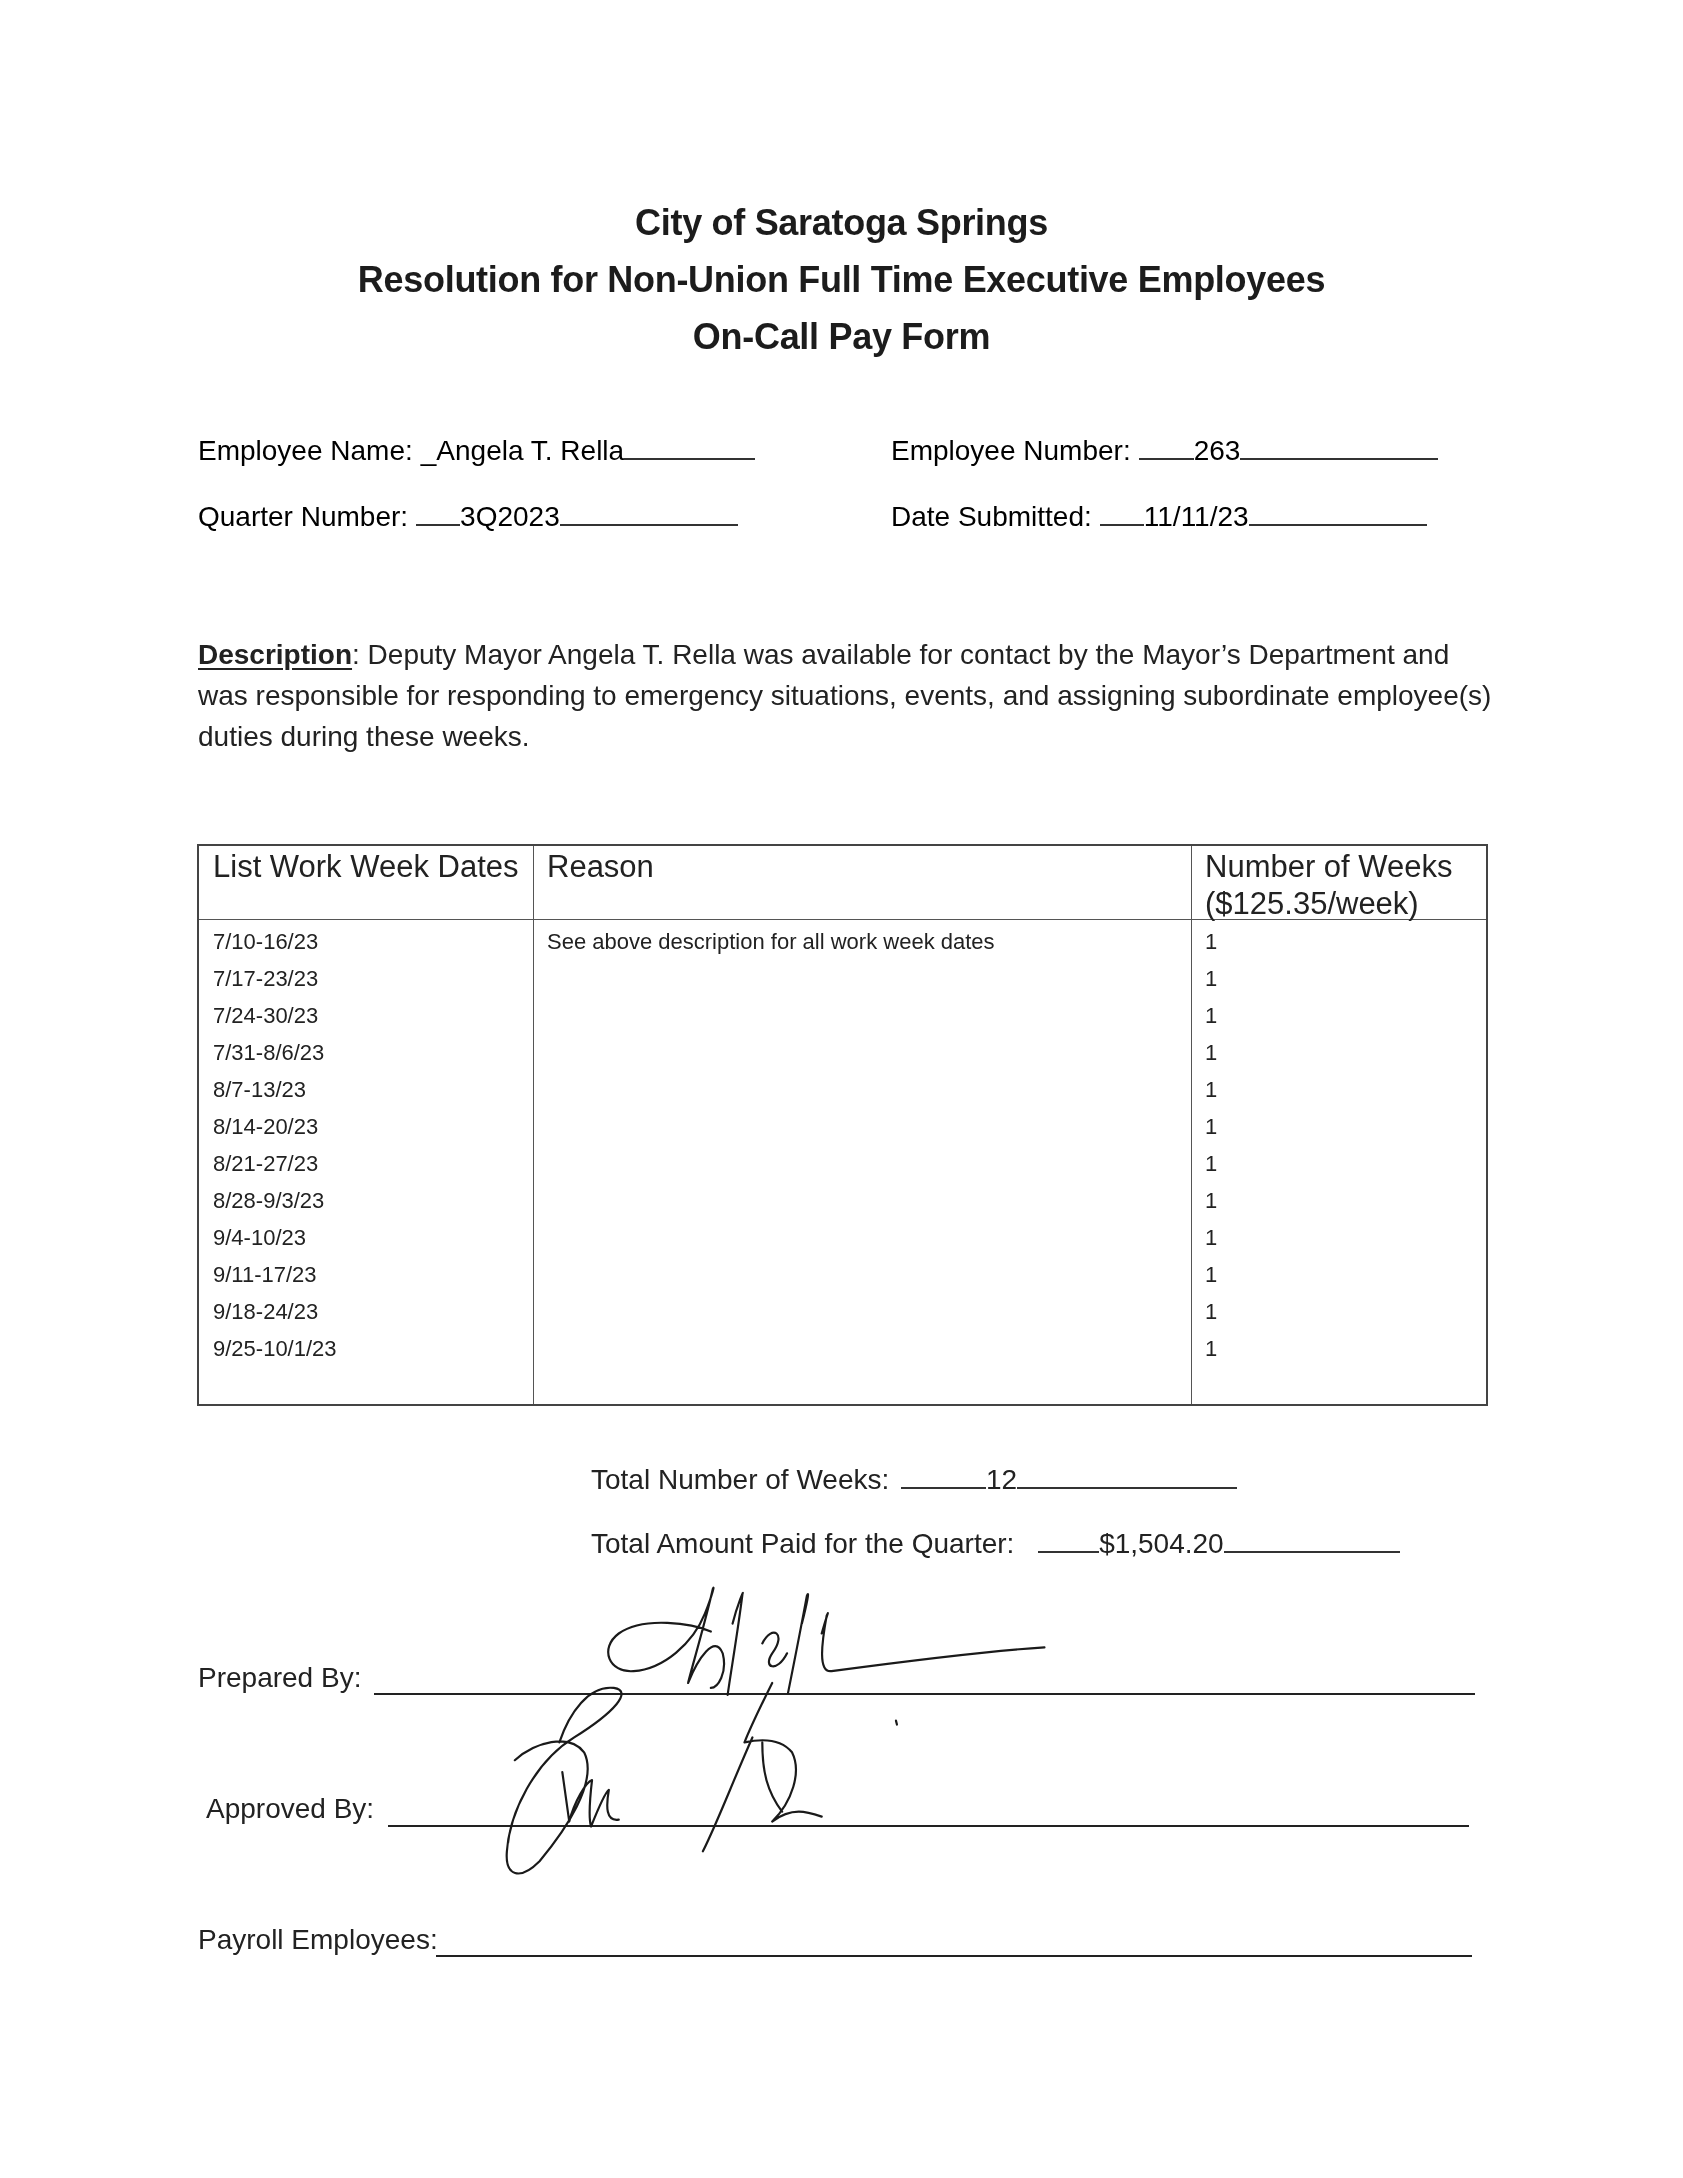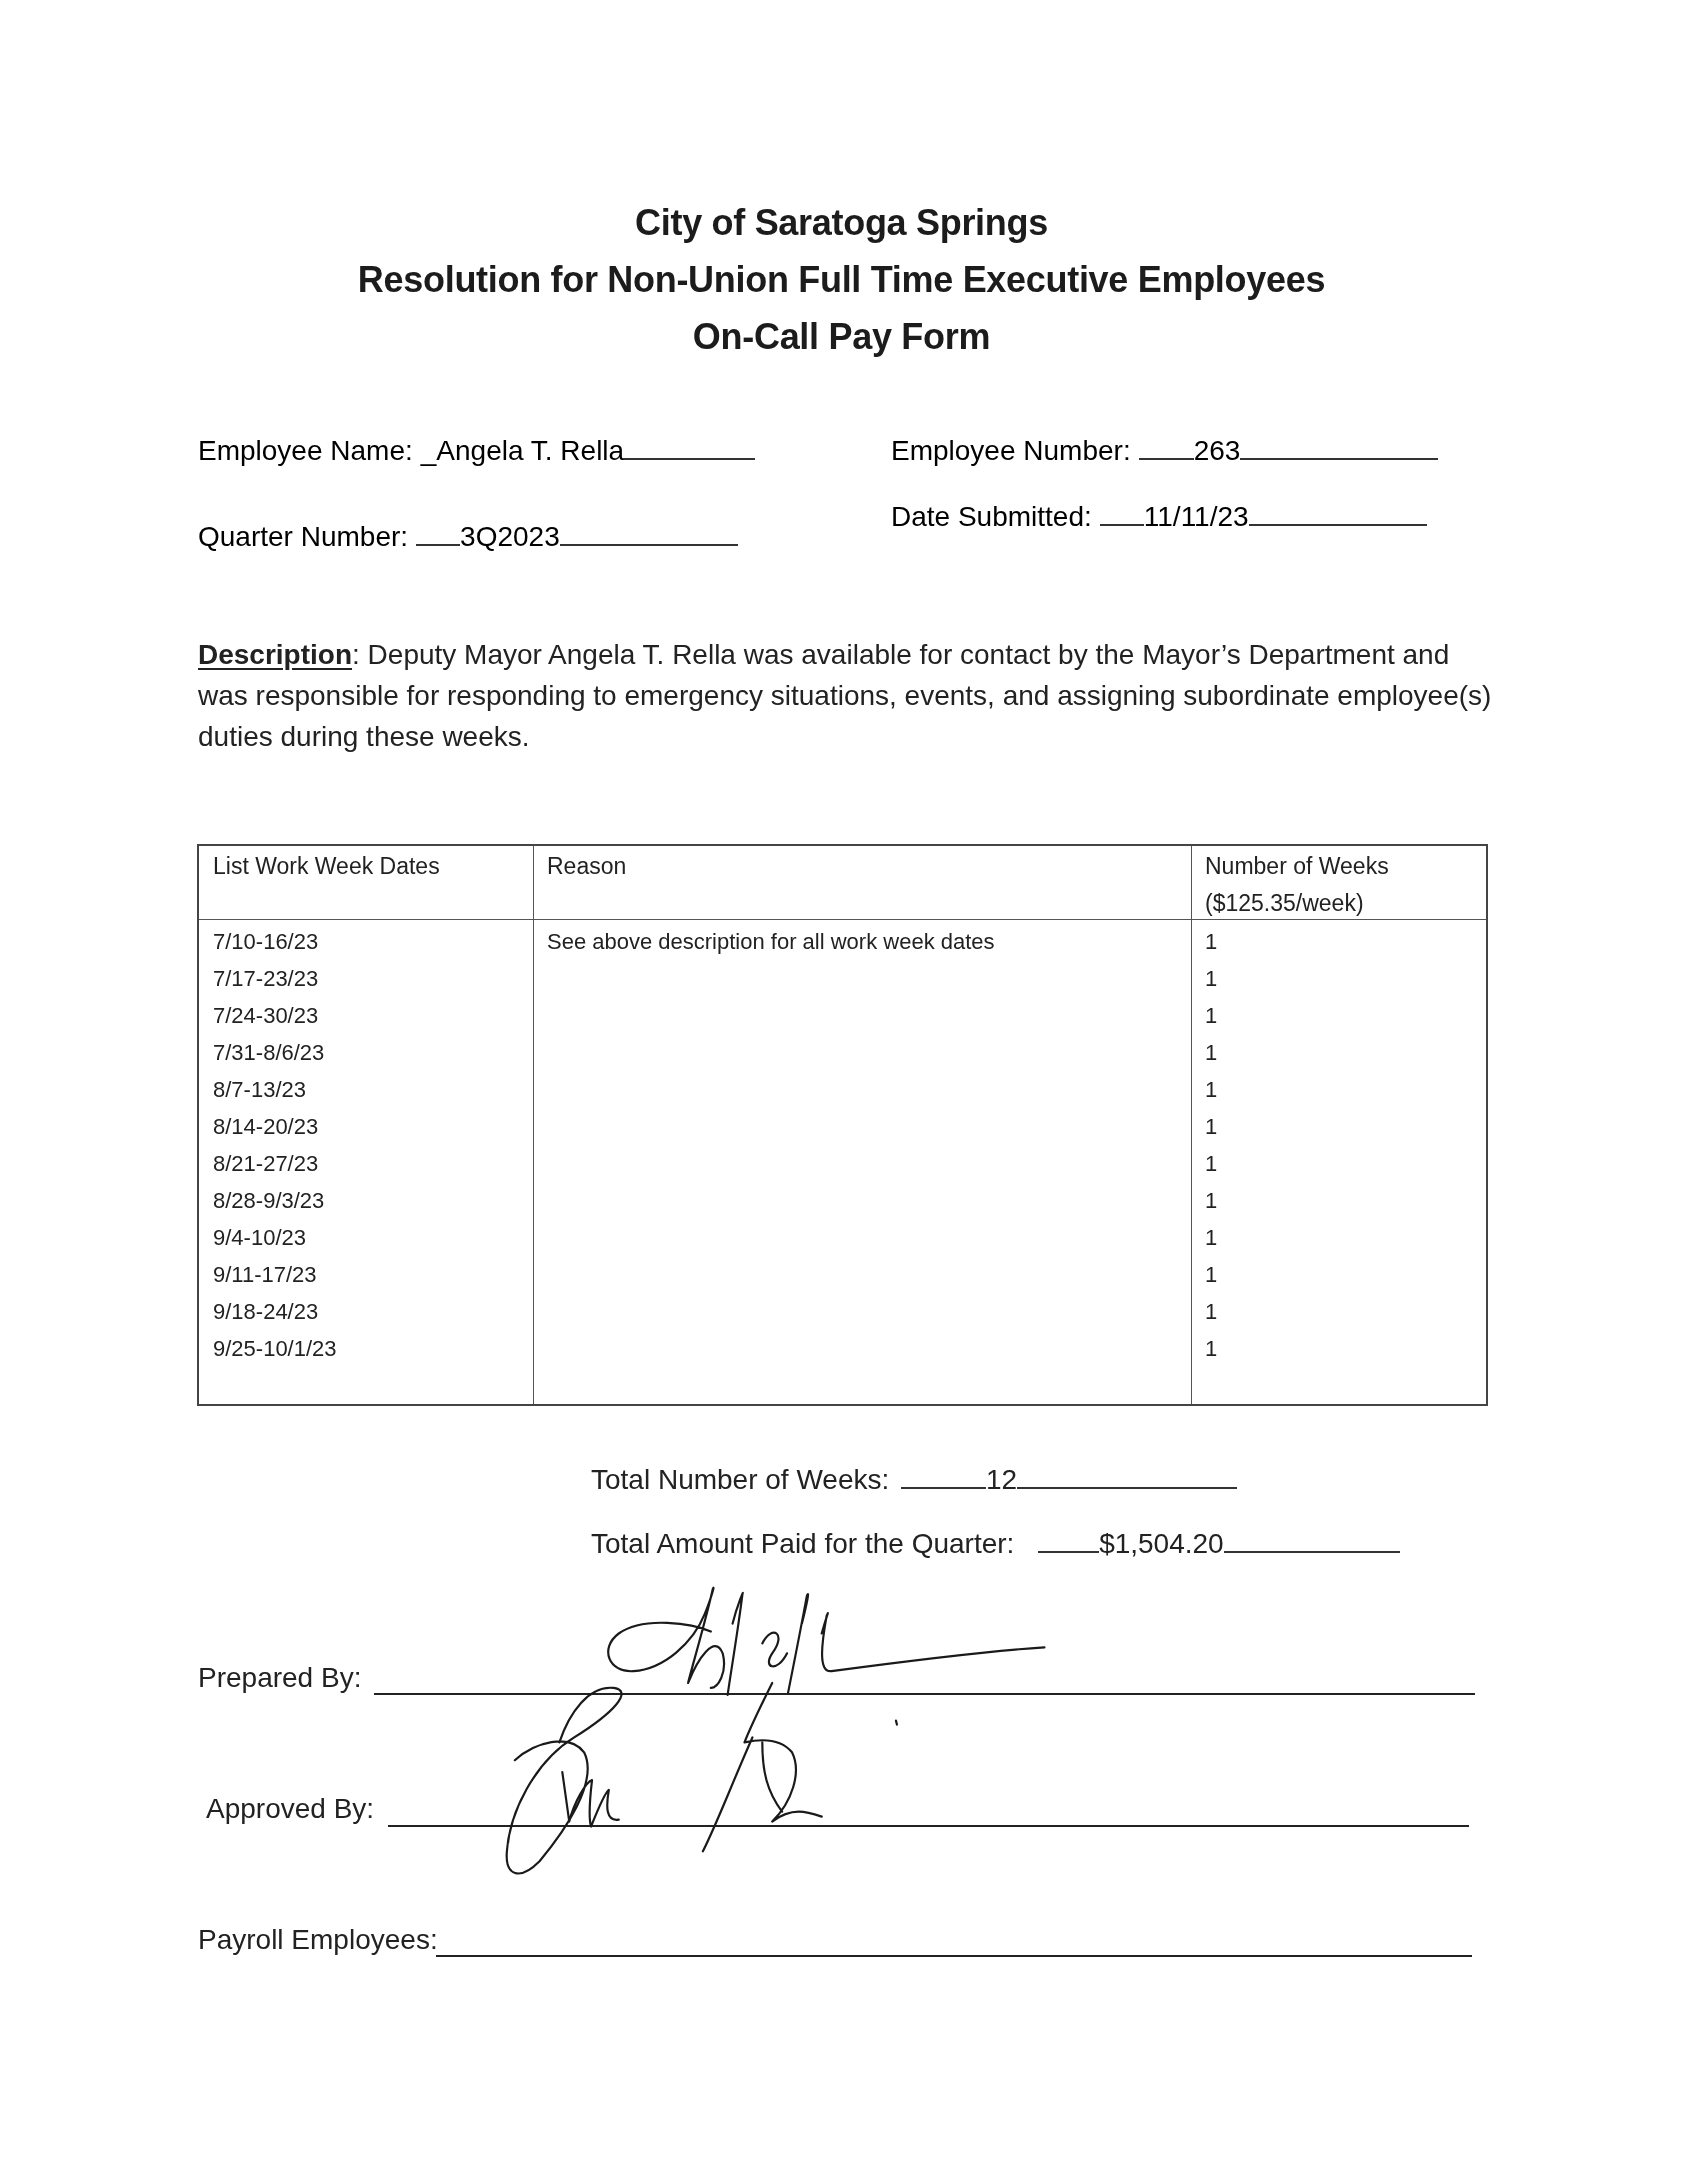--- a/index.html
+++ b/index.html
@@ -83,21 +83,21 @@
     .header-divider {
       position: absolute;
       left: 0; right: 0;
       top: 73px;
       height: 0;
       border-top: 1.5px solid #555;
     }
     .th {
       position: absolute;
       top: 2px;
-      font-size: 23px;
+      font-size: 31px;
       line-height: 37px;
       color: #222;
     }
     .cell-list {
       position: absolute;
       top: 77px;
       font-size: 22px;
       line-height: 37px;
       color: #222;
       margin: 0; padding: 0;
@@ -146,21 +146,21 @@
   </div>
 
   <div class="field" style="left:198px; top:434px;">
     <span class="lbl">Employee Name:</span><span class="val">_Angela T. Rella</span><span class="uline" style="width:131px;"></span>
   </div>
 
   <div class="field" style="left:891px; top:434px;">
     <span class="lbl">Employee Number:</span><span class="uline" style="width:55px;"></span><span class="val">263</span><span class="uline" style="width:198px;"></span>
   </div>
 
-  <div class="field" style="left:198px; top:520px;">
+  <div class="field" style="left:198px; top:500px;">
     <span class="lbl">Quarter Number:</span><span class="uline" style="width:44px;"></span><span class="val">3Q2023</span><span class="uline" style="width:178px;"></span>
   </div>
 
   <div class="field" style="left:891px; top:500px;">
     <span class="lbl">Date Submitted:</span><span class="uline" style="width:44px;"></span><span class="val">11/11/23</span><span class="uline" style="width:178px;"></span>
   </div>
 
   <div class="description">
     <span class="desc-label">Description</span><span>:  Deputy Mayor Angela T. Rella was available for contact by the Mayor’s Department and was responsible for responding to emergency situations, events, and assigning subordinate employee(s) duties during these weeks.</span>
   </div>

